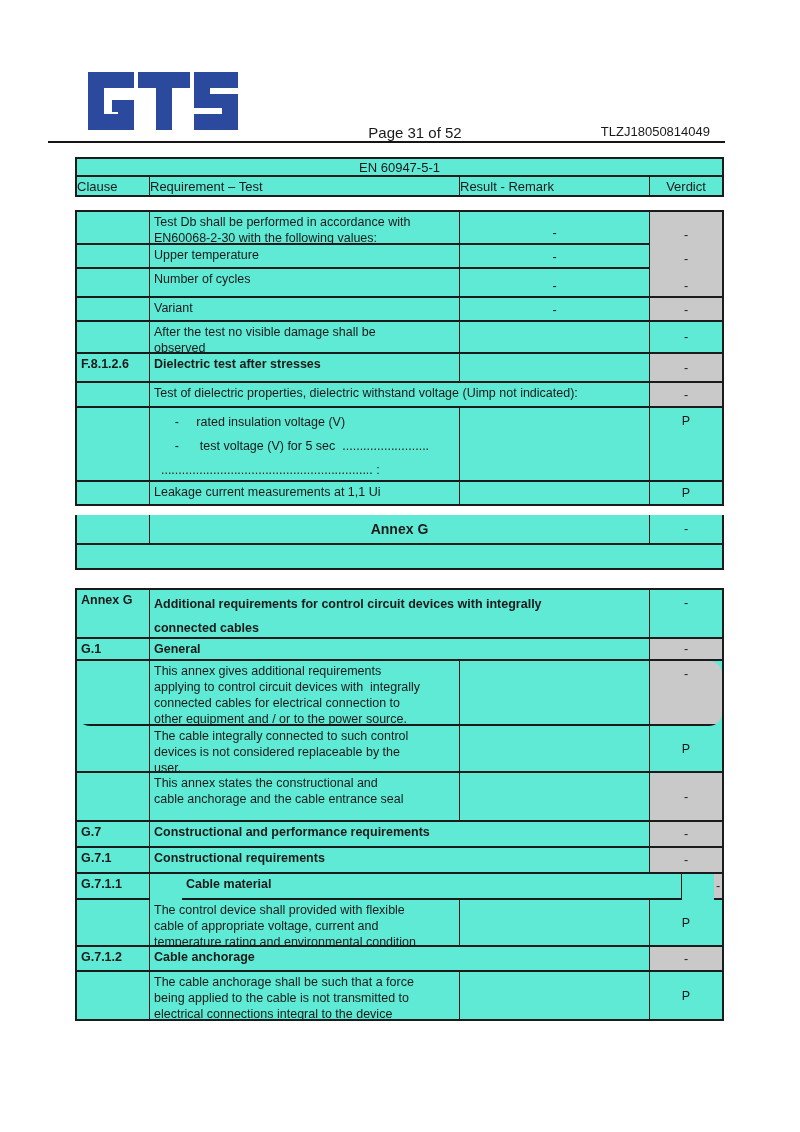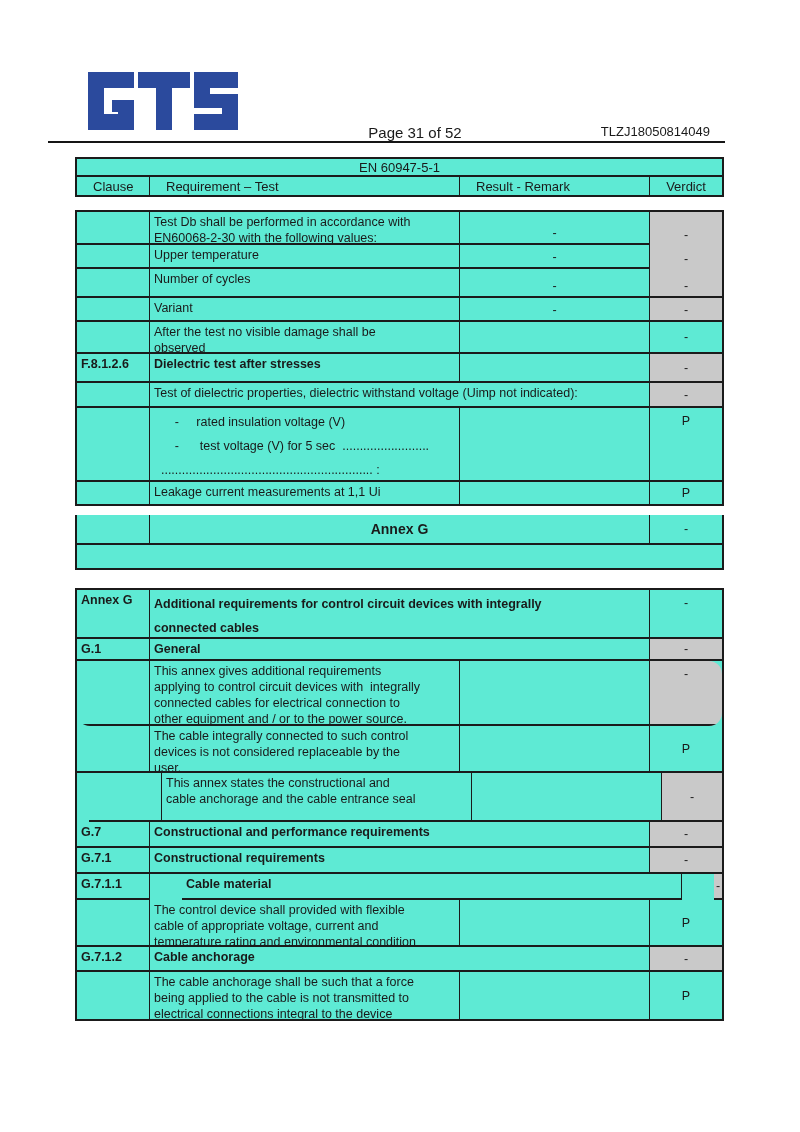--- a/index.html
+++ b/index.html
@@ -34,21 +34,21 @@
   .loose .line{line-height:24px;}
   .v-top{justify-content:flex-start;padding-top:5px;}
   .v-bottom{justify-content:flex-end;padding-bottom:2px;}
   .no-vb{border-bottom:none;}
 
   
   #tableA{top:157px;}
   #tableA .hrow1{height:18px;display:flex;}
   #tableA .hrow1 .cell{flex:1;text-align:center;border-right:none;display:flex;align-items:center;justify-content:center;font-size:13px;padding:0;}
   #tableA .hrow2{height:18px;}
-  #tableA .hc{display:flex;align-items:center;font-size:13px;padding:0 16px;}
+  #tableA .hc{display:flex;align-items:center;font-size:13px;padding:0 0;}
   #tableA .hc.center{justify-content:center;}
 
   #tableB{top:210px;}
   #tableC{top:515px;}
   #tableD{top:588px;}
 </style>
 </head>
 <body>
 
 <div class="abs" id="logo">
@@ -251,21 +251,21 @@
       <div class="cell c-req">
         <div class="line">The cable integrally connected to such control</div>
         <div class="line">devices is not considered replaceable by the</div>
         <div class="line">user.</div>
       </div>
       <div class="cell c-res"></div>
       <div class="cell c-verdict">
         <div class="line">P</div>
       </div>
     </div>
-    <div class="trow" style="height: 49px; padding-left: 12px;">
+    <div class="trow" style="height: 49px;">
       <div class="cell c-clause"></div>
       <div class="cell c-req">
         <div class="line">This annex states the constructional and</div>
         <div class="line">cable anchorage and the cable entrance seal</div>
       </div>
       <div class="cell c-res"></div>
       <div class="cell c-verdict shade">
         <div class="line">-</div>
       </div>
     </div>

